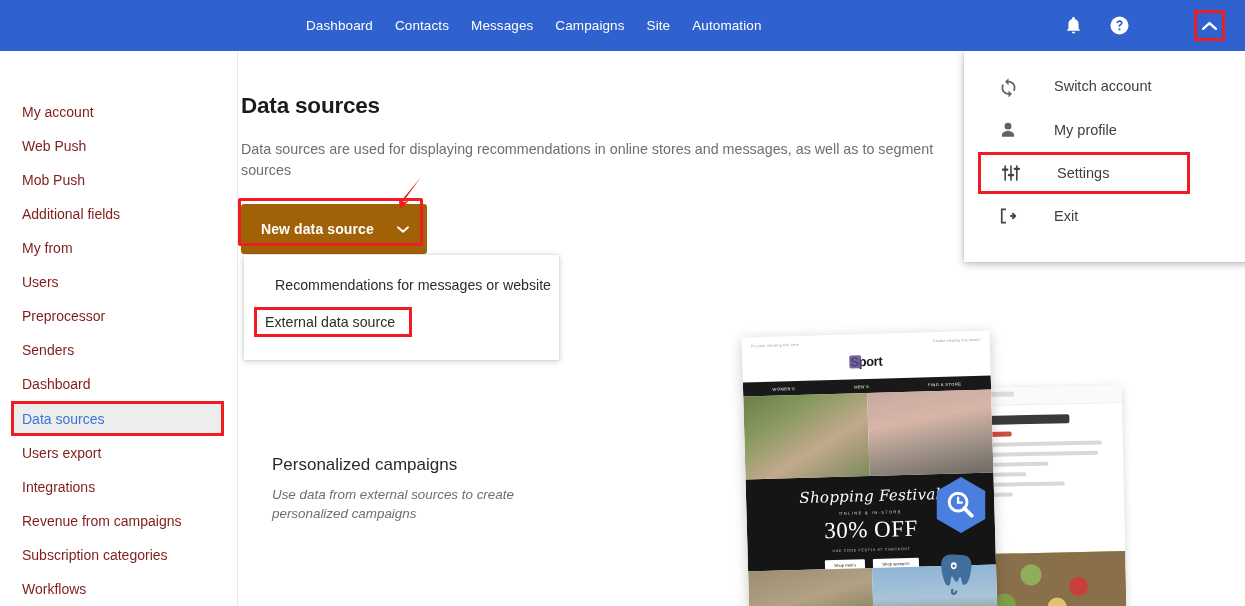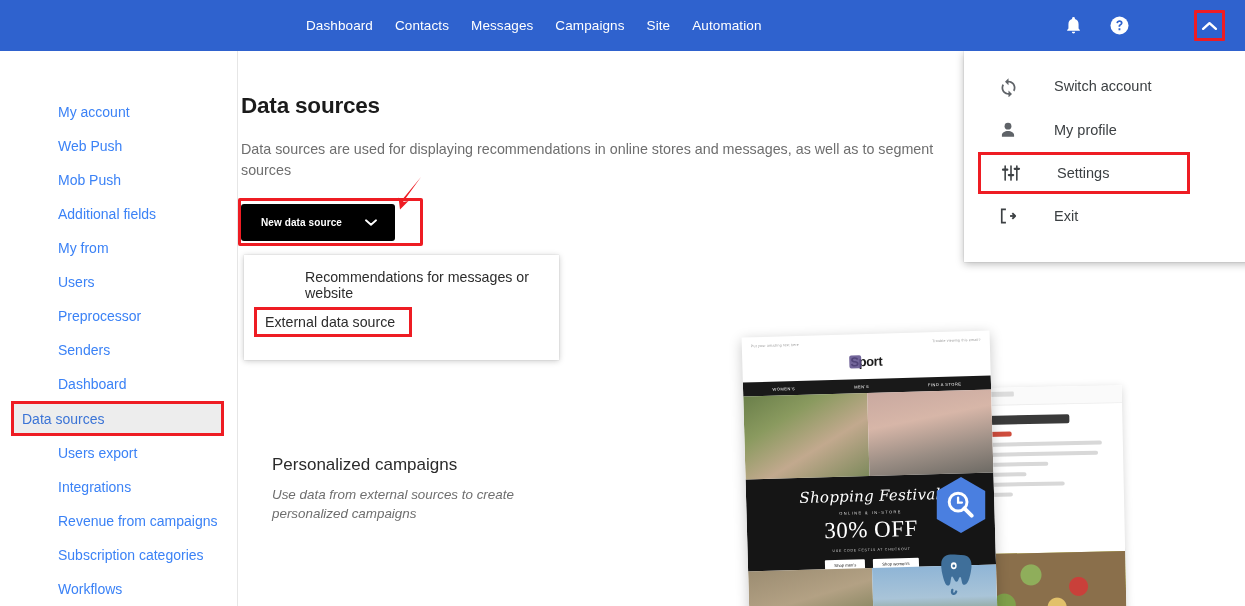--- a/index.html
+++ b/index.html
@@ -93,23 +93,22 @@
     width: 238px; height: 555px;
     background: #ffffff;
     border-right: 1px solid #e6e6e6;
     padding-top: 44px;
   }
   .side-item {
     height: 34px;
     display: flex; align-items: center;
     padding-left: 22px;
     font-size: 14px;
-    color: #3b82f6;
+    color: #7f1d1d;
     cursor: pointer;
-    margin-left: 36px;
   }
   .side-item.active {
     background: #ededed;
     color: #3b74d6;
   }
   .side-item.boxed {
     border: 3px solid #ee1c23;
     margin: 0 13px 0 11px;
     padding-left: 8px;
     height: 35px;
@@ -134,26 +133,26 @@
     font-size: 14.3px;
     color: #6e6e6e;
     line-height: 21px;
     width: 740px;
   }
 
   
   .btn-row { margin-top: 23px; position: relative; }
   .primary-btn {
     display: inline-flex; align-items: center;
-    height: 37px;
-    background: #000000;
+    height: 50px;
+    background: #a16207;
     color: #ffffff;
     border-radius: 3px;
     padding: 0 17px 0 20px;
-    font-size: 10px;
+    font-size: 14px;
     font-weight: bold;
     cursor: pointer;
     letter-spacing: .1px;
   }
   .primary-btn .caret { margin-left: 22px; display: flex; }
   .btn-box {
     position: absolute;
     left: -3px; top: -6px;
     width: 185px; height: 48px;
     border: 3px solid #ee1c23;
@@ -176,21 +175,20 @@
     z-index: 10;
     padding-top: 14px;
   }
   .dd-item {
     height: 32px;
     display: flex; align-items: center;
     padding-left: 31px;
     font-size: 14.2px;
     color: #2c2c2c;
     cursor: pointer;
-    margin-left: 30px;
   }
   .dd-item.boxed {
     border: 3px solid #ee1c23;
     margin: 6px 0 0 10px;
     width: 158px;
     padding-left: 8px;
     height: 30px;
   }
 
   

